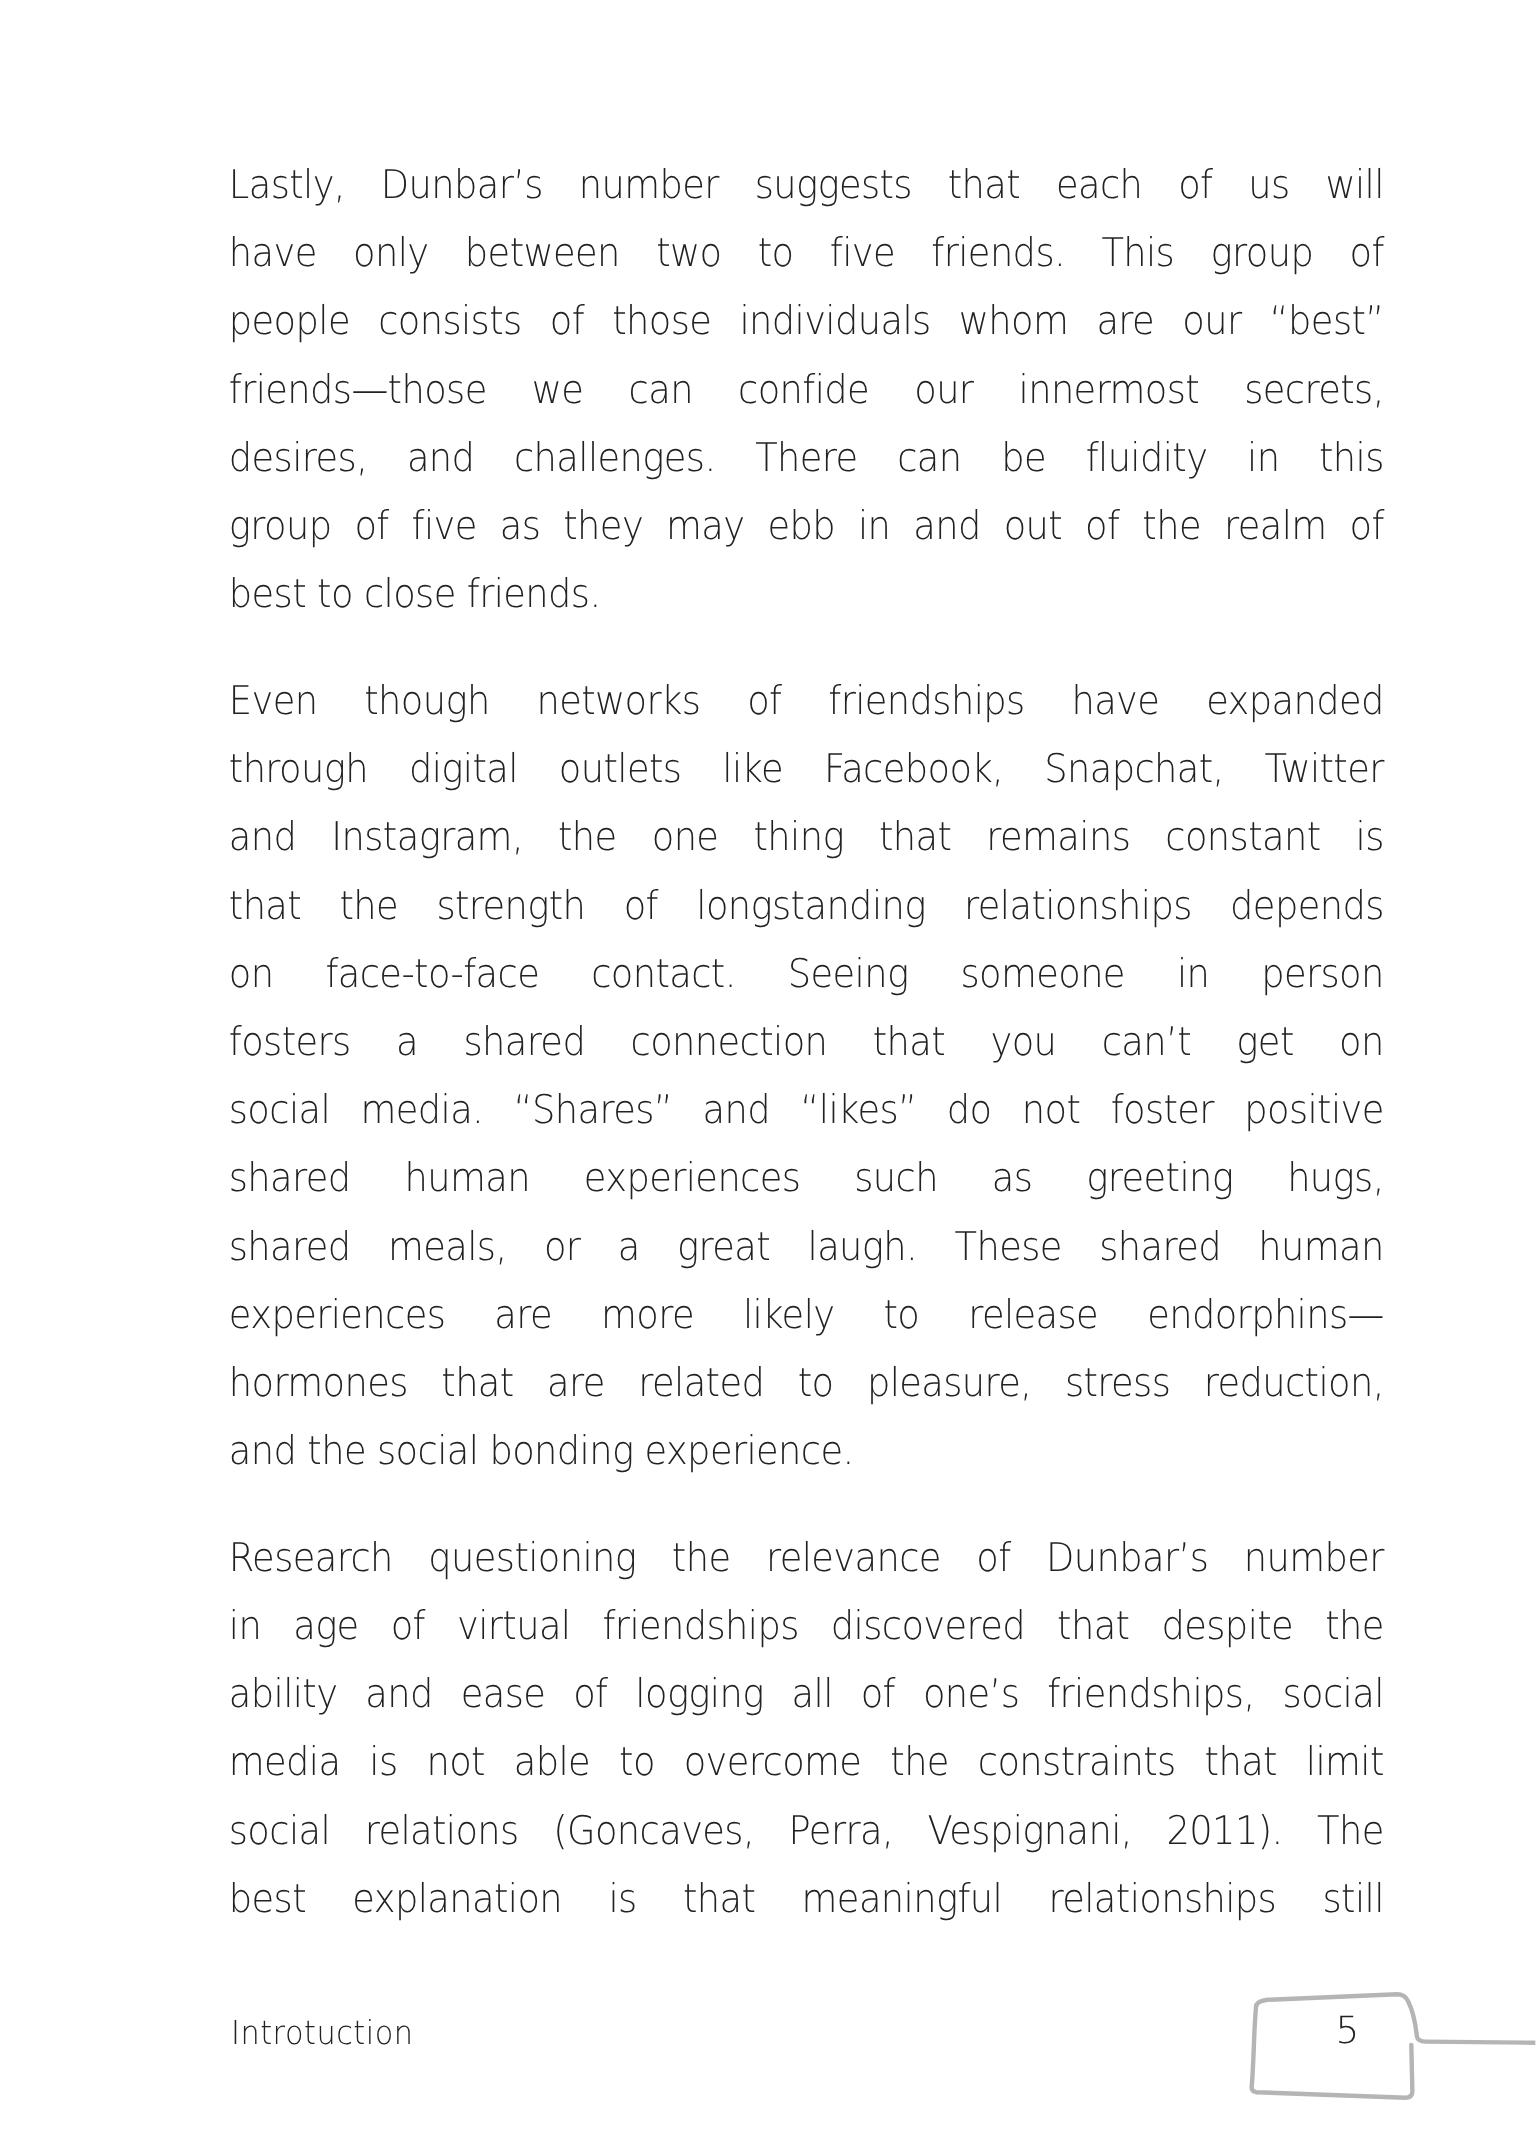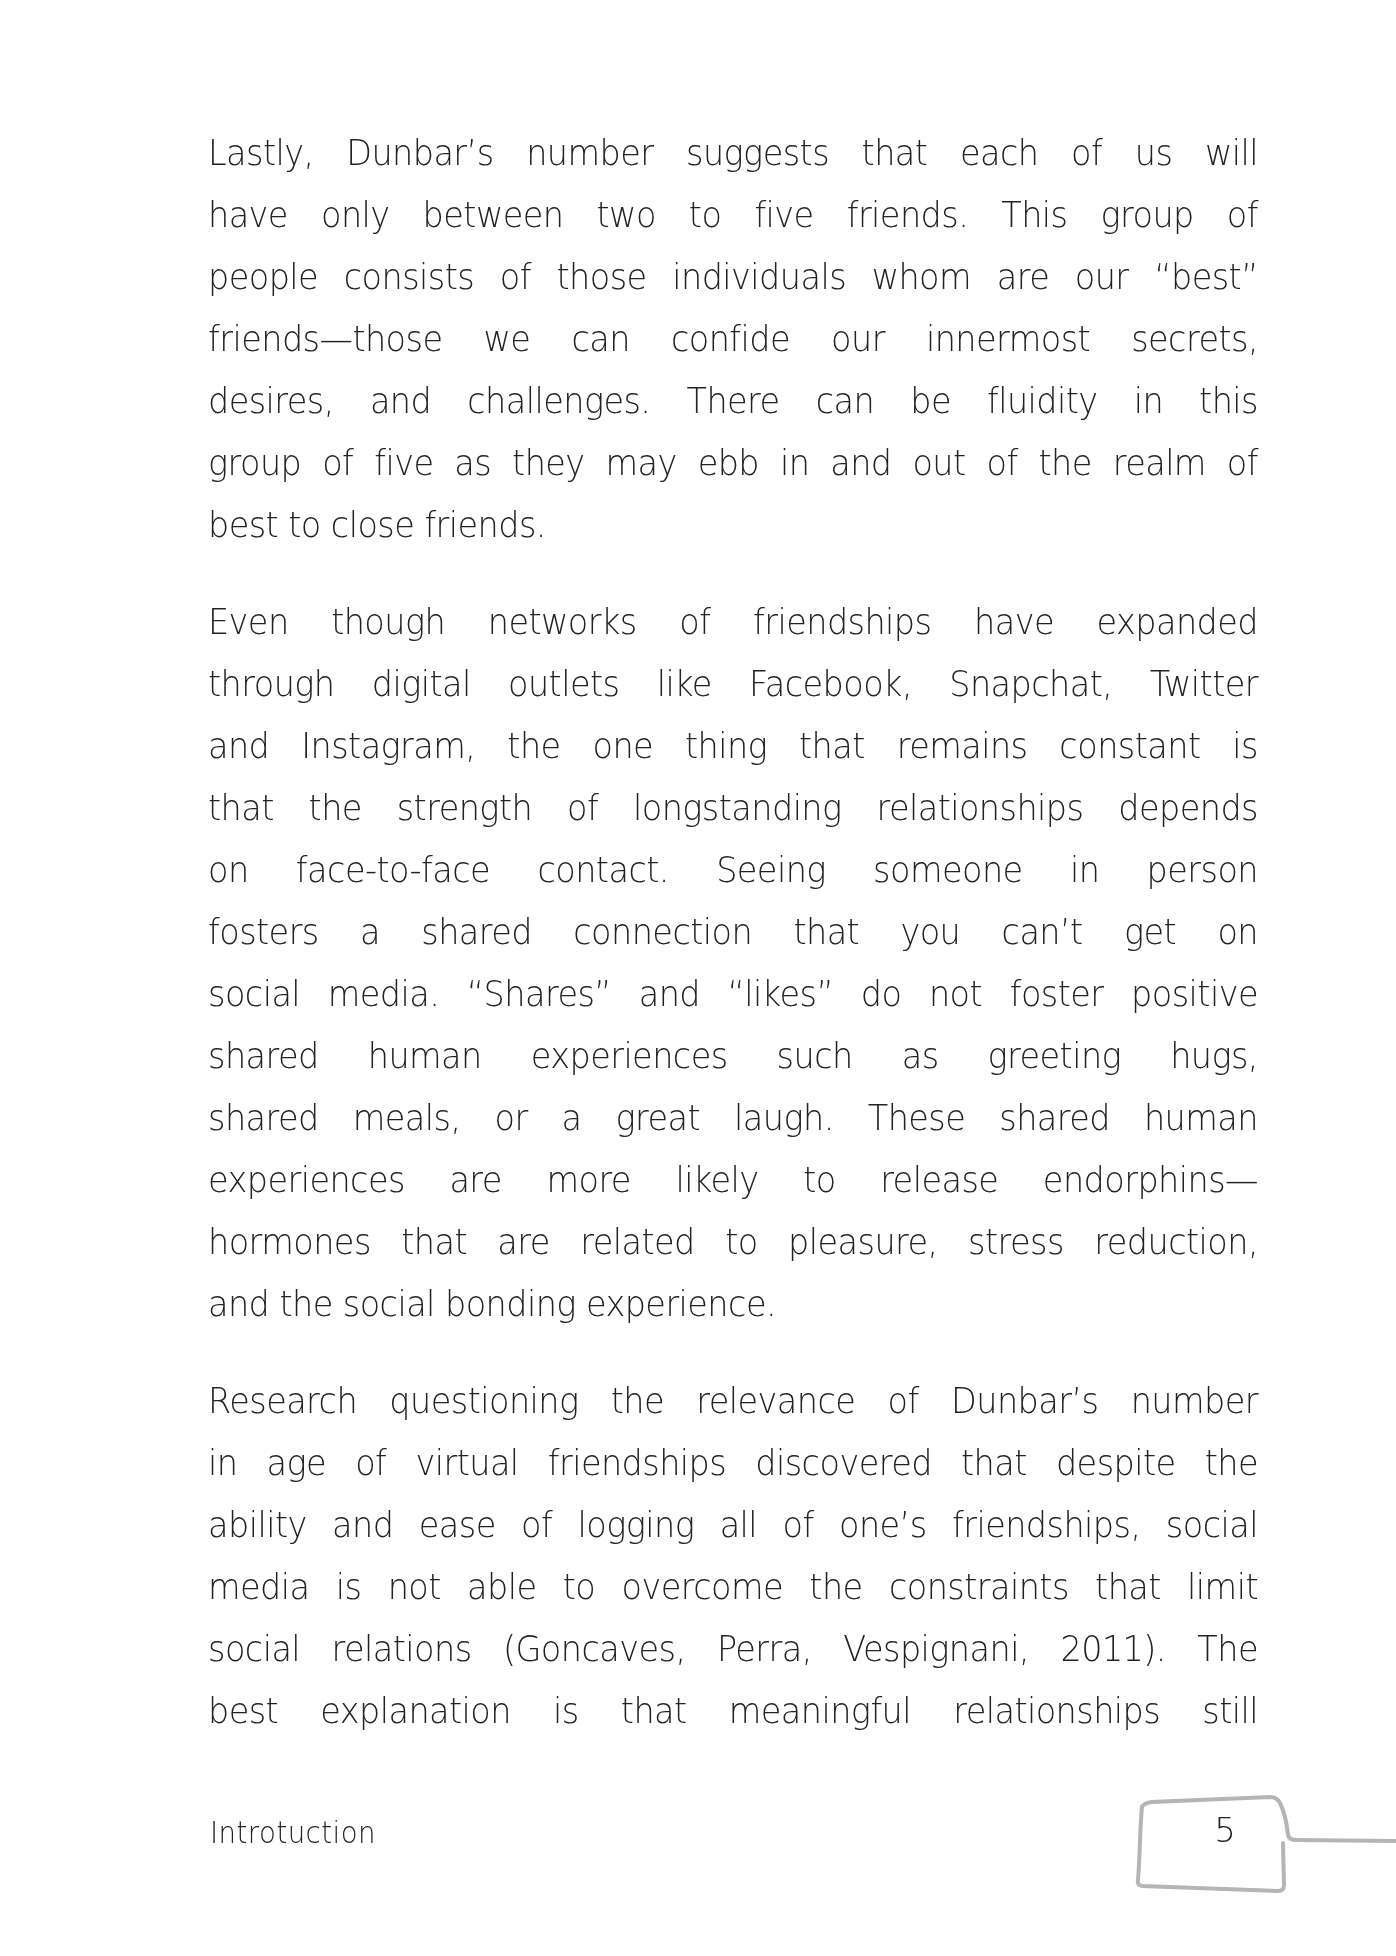--- a/index.html
+++ b/index.html
@@ -10,21 +10,21 @@
     body {
       width: 1396px;
       height: 1956px;
       position: relative;
       overflow: hidden;
       color: #1f1f1f;
       font-family: "DejaVu Sans", sans-serif;
     }
     .page {
       position: absolute;
-      left: 0; top: 0;
+      left: 0; top: 16px;
       width: 1396px;
       height: 1856px;
     }
     .body-text {
       position: absolute;
       left: 208px;
       top: 122px;
       width: 1050px;
     }
     .paragraph {

